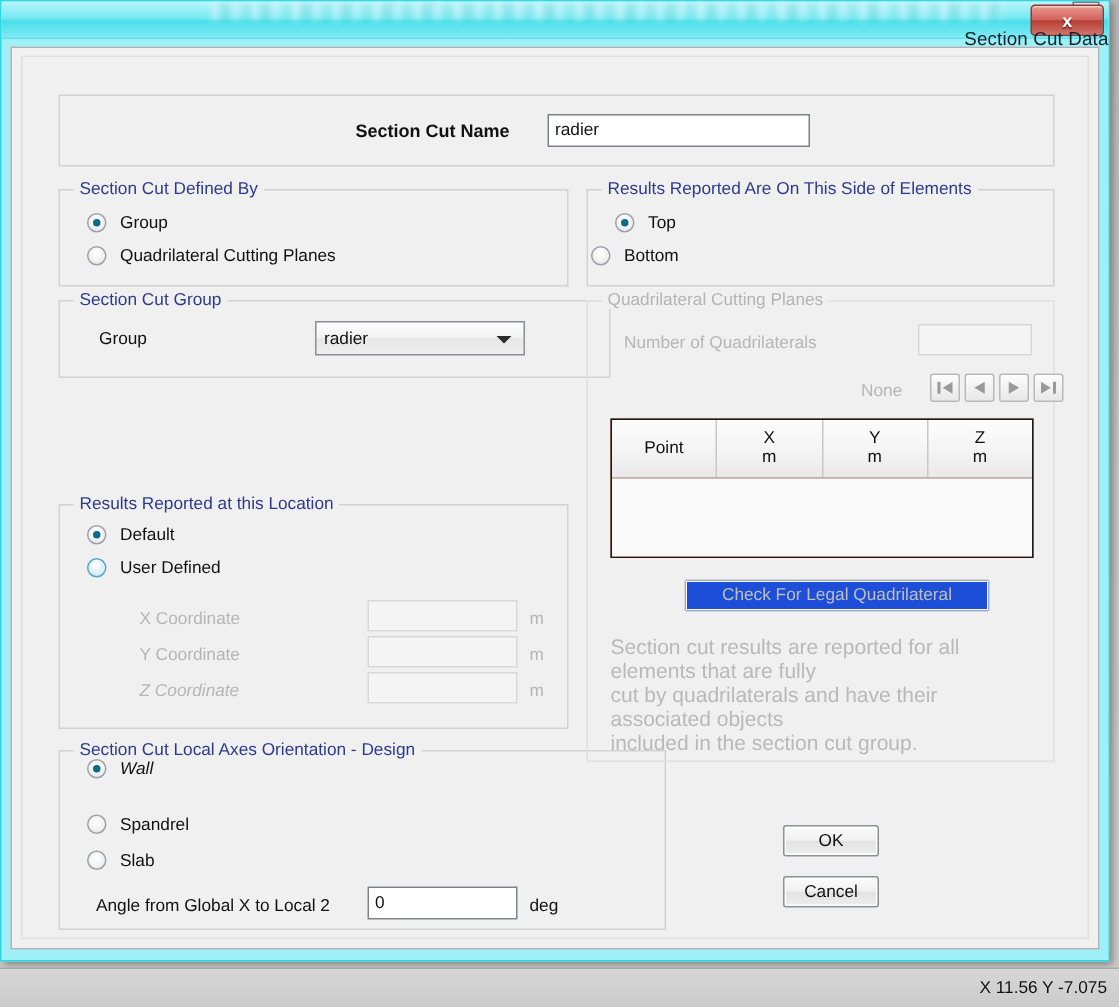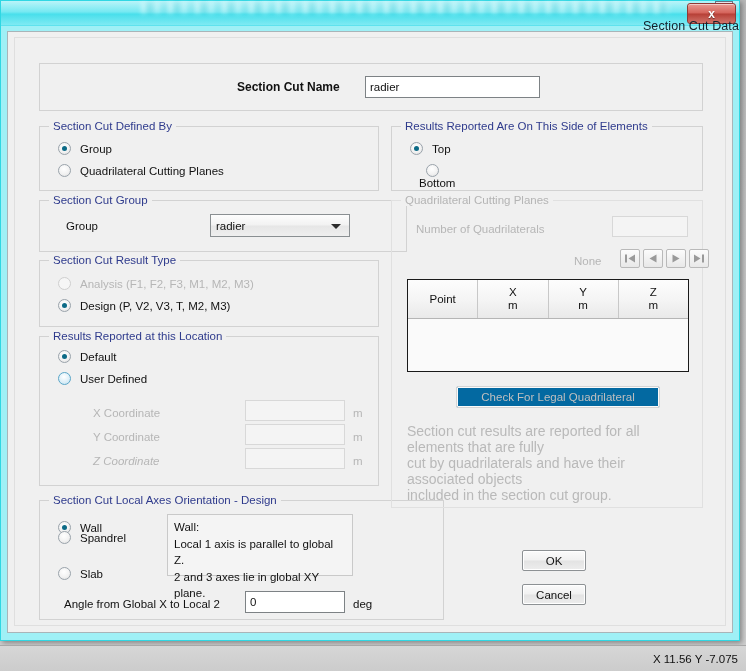--- a/index.html
+++ b/index.html
@@ -236,21 +236,21 @@
     color: #111;
     display: flex;
     align-items: center;
     justify-content: center;
     cursor: pointer;
     box-shadow: inset 0 0 0 1px #ffffff;
   }
   .btn.disabled {
     border-color: #d4d4d4;
     color: #bfbfbf;
-    background: #0369a1;
+    background: #1d4ed8;
     box-shadow: inset 0 0 0 1px #fafafa;
   }
 
   
   .navbtn {
     position: absolute;
     width: 20px; height: 19px;
     box-sizing: border-box;
     border: 1px solid #b9b9b9;
     border-radius: 2px;
@@ -364,46 +364,35 @@
             <span class="rl">Quadrilateral Cutting Planes</span>
           </div>
         </div>
 
         <div class="group" style="left:376px; top:88px; width:312px; height:65px;">
           <div class="legend">Results Reported Are On This Side of Elements</div>
           <div class="radio on" style="left:18px; top:15px;">
             <span class="dot"></span>
             <span class="rl">Top</span>
           </div>
-          <div class="radio" style="left:18px; top:37px;flex-direction:column;">
+          <div class="radio" style="left:2px; top:37px;">
             <span class="dot"></span>
             <span class="rl">Bottom</span>
           </div>
         </div>
 
         <div class="group" style="left:24px; top:162px; width:368px; height:52px;">
           <div class="legend">Section Cut Group</div>
           <div class="lbl" style="left:26px; top:19px;">Group</div>
           <div class="combo" style="left:170px; top:13px; width:140px; height:23px;">
             <span>radier</span>
             <span class="arrow"></span>
           </div>
         </div>
 
-        <div class="group" style="left:24px; top:222px; width:340px; height:67px;">
-          <div class="legend">Section Cut Result Type</div>
-          <div class="radio off-dim" style="left:18px; top:16px;">
-            <span class="dot"></span>
-            <span class="rl">Analysis  (F1, F2, F3, M1, M2, M3)</span>
-          </div>
-          <div class="radio on" style="left:18px; top:38px;">
-            <span class="dot"></span>
-            <span class="rl">Design  (P, V2, V3, T, M2, M3)</span>
-          </div>
-        </div>
 
         <div class="group" style="left:24px; top:298px; width:340px; height:150px;">
           <div class="legend">Results Reported at this Location</div>
 
           <div class="radio on" style="left:18px; top:13px;">
             <span class="dot"></span>
             <span class="rl">Default</span>
           </div>
           <div class="radio hot" style="left:18px; top:35px;">
             <span class="dot"></span>
@@ -419,36 +408,33 @@
           <div class="lbl dim" style="left:313px; top:94px;">m</div>
 
           <div class="lbl dim" style="left:53px; top:118px;font-style:italic;">Z Coordinate</div>
           <div class="tbox disabled" style="left:205px; top:111px; width:100px; height:21px;"></div>
           <div class="lbl dim" style="left:313px; top:118px;">m</div>
         </div>
 
         <div class="group" style="left:24px; top:462px; width:405px; height:120px;">
           <div class="legend">Section Cut Local Axes Orientation - Design</div>
 
-          <div class="radio on" style="left:18px; top:20px;">
+          <div class="radio on" style="left:18px; top:5px;font-style:italic;">
             <span class="dot"></span>
             <span class="rl">Wall</span>
           </div>
-          <div class="radio" style="left:18px; top:30px;">
+          <div class="radio" style="left:18px; top:42px;">
             <span class="dot"></span>
             <span class="rl">Spandrel</span>
           </div>
           <div class="radio" style="left:18px; top:66px;">
             <span class="dot"></span>
             <span class="rl">Slab</span>
           </div>
 
-          <div id="axes-desc" style="left:127px; top:13px; width:186px; height:62px;">Wall:
-Local 1 axis is parallel to global Z.
-2 and 3 axes lie in global XY plane.</div>
 
           <div class="lbl" style="left:24px; top:97px;">Angle from Global X to Local 2</div>
           <div class="tbox" style="left:205px; top:90px; width:100px; height:22px;">0</div>
           <div class="lbl" style="left:313px; top:97px;">deg</div>
         </div>
 
         <div class="group disabled" style="left:376px; top:162px; width:312px; height:308px;">
           <div class="legend">Quadrilateral Cutting Planes</div>
 
           <div class="lbl dim" style="left:24px; top:22px;">Number of Quadrilaterals</div>

